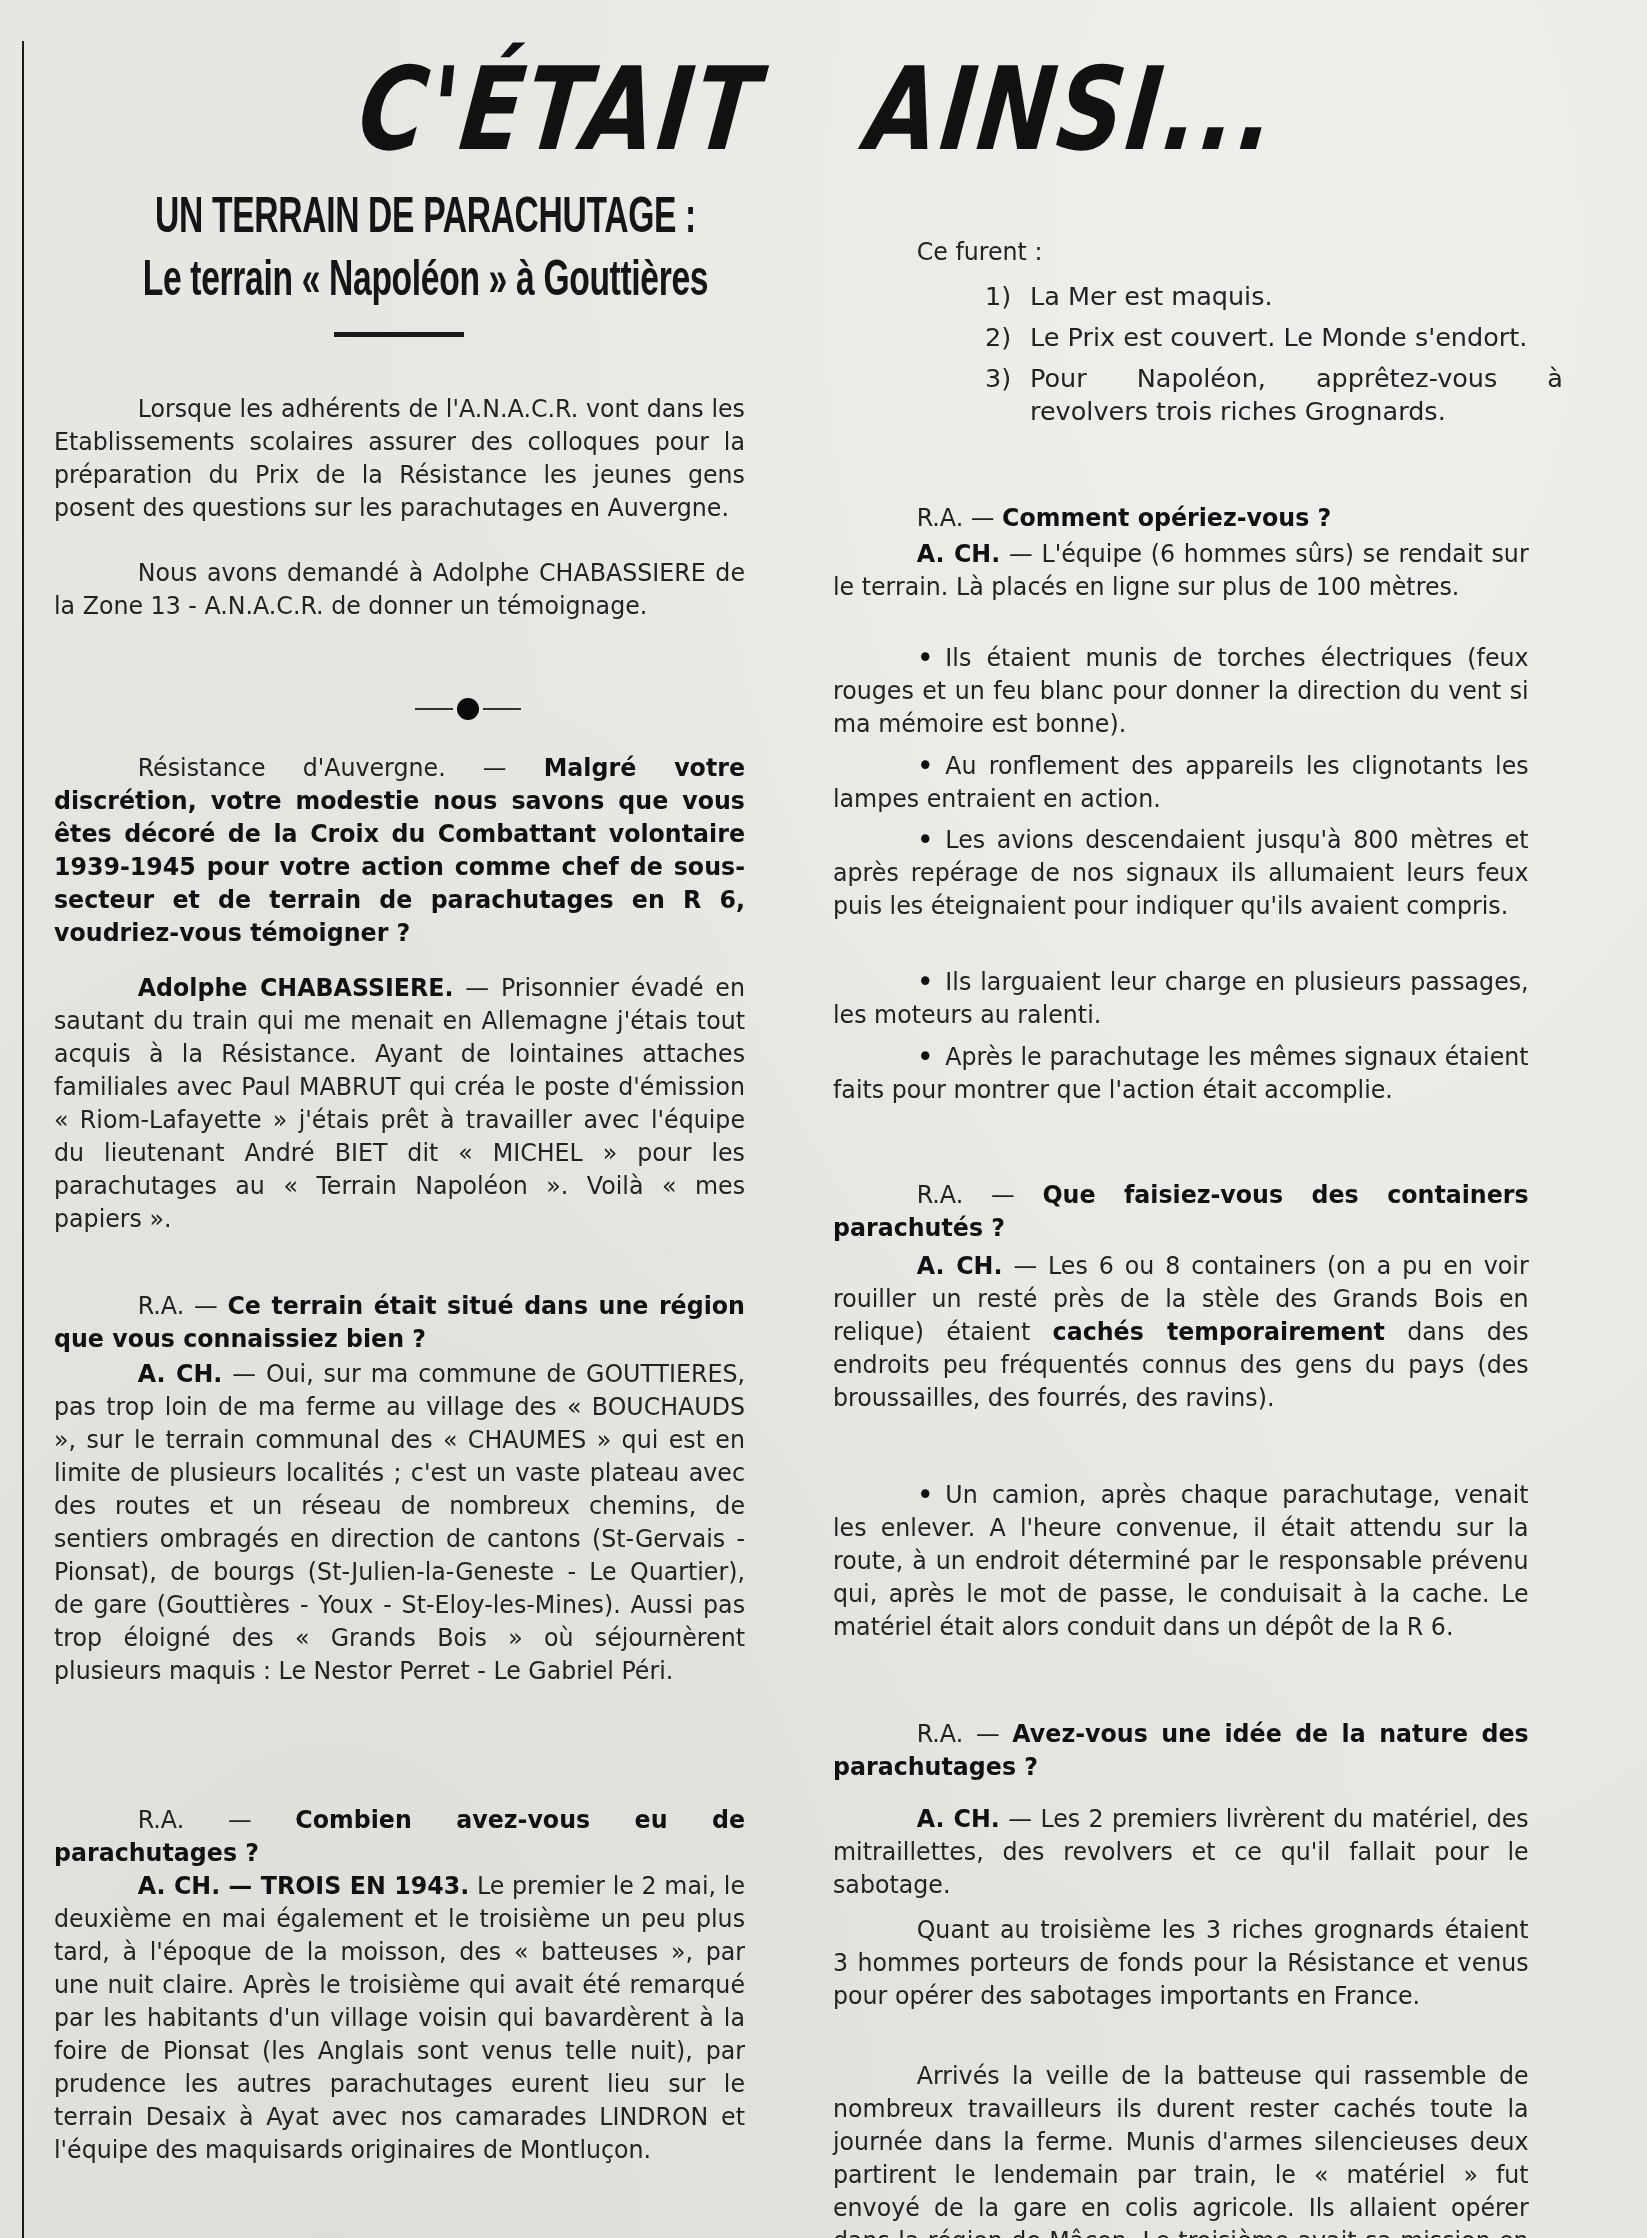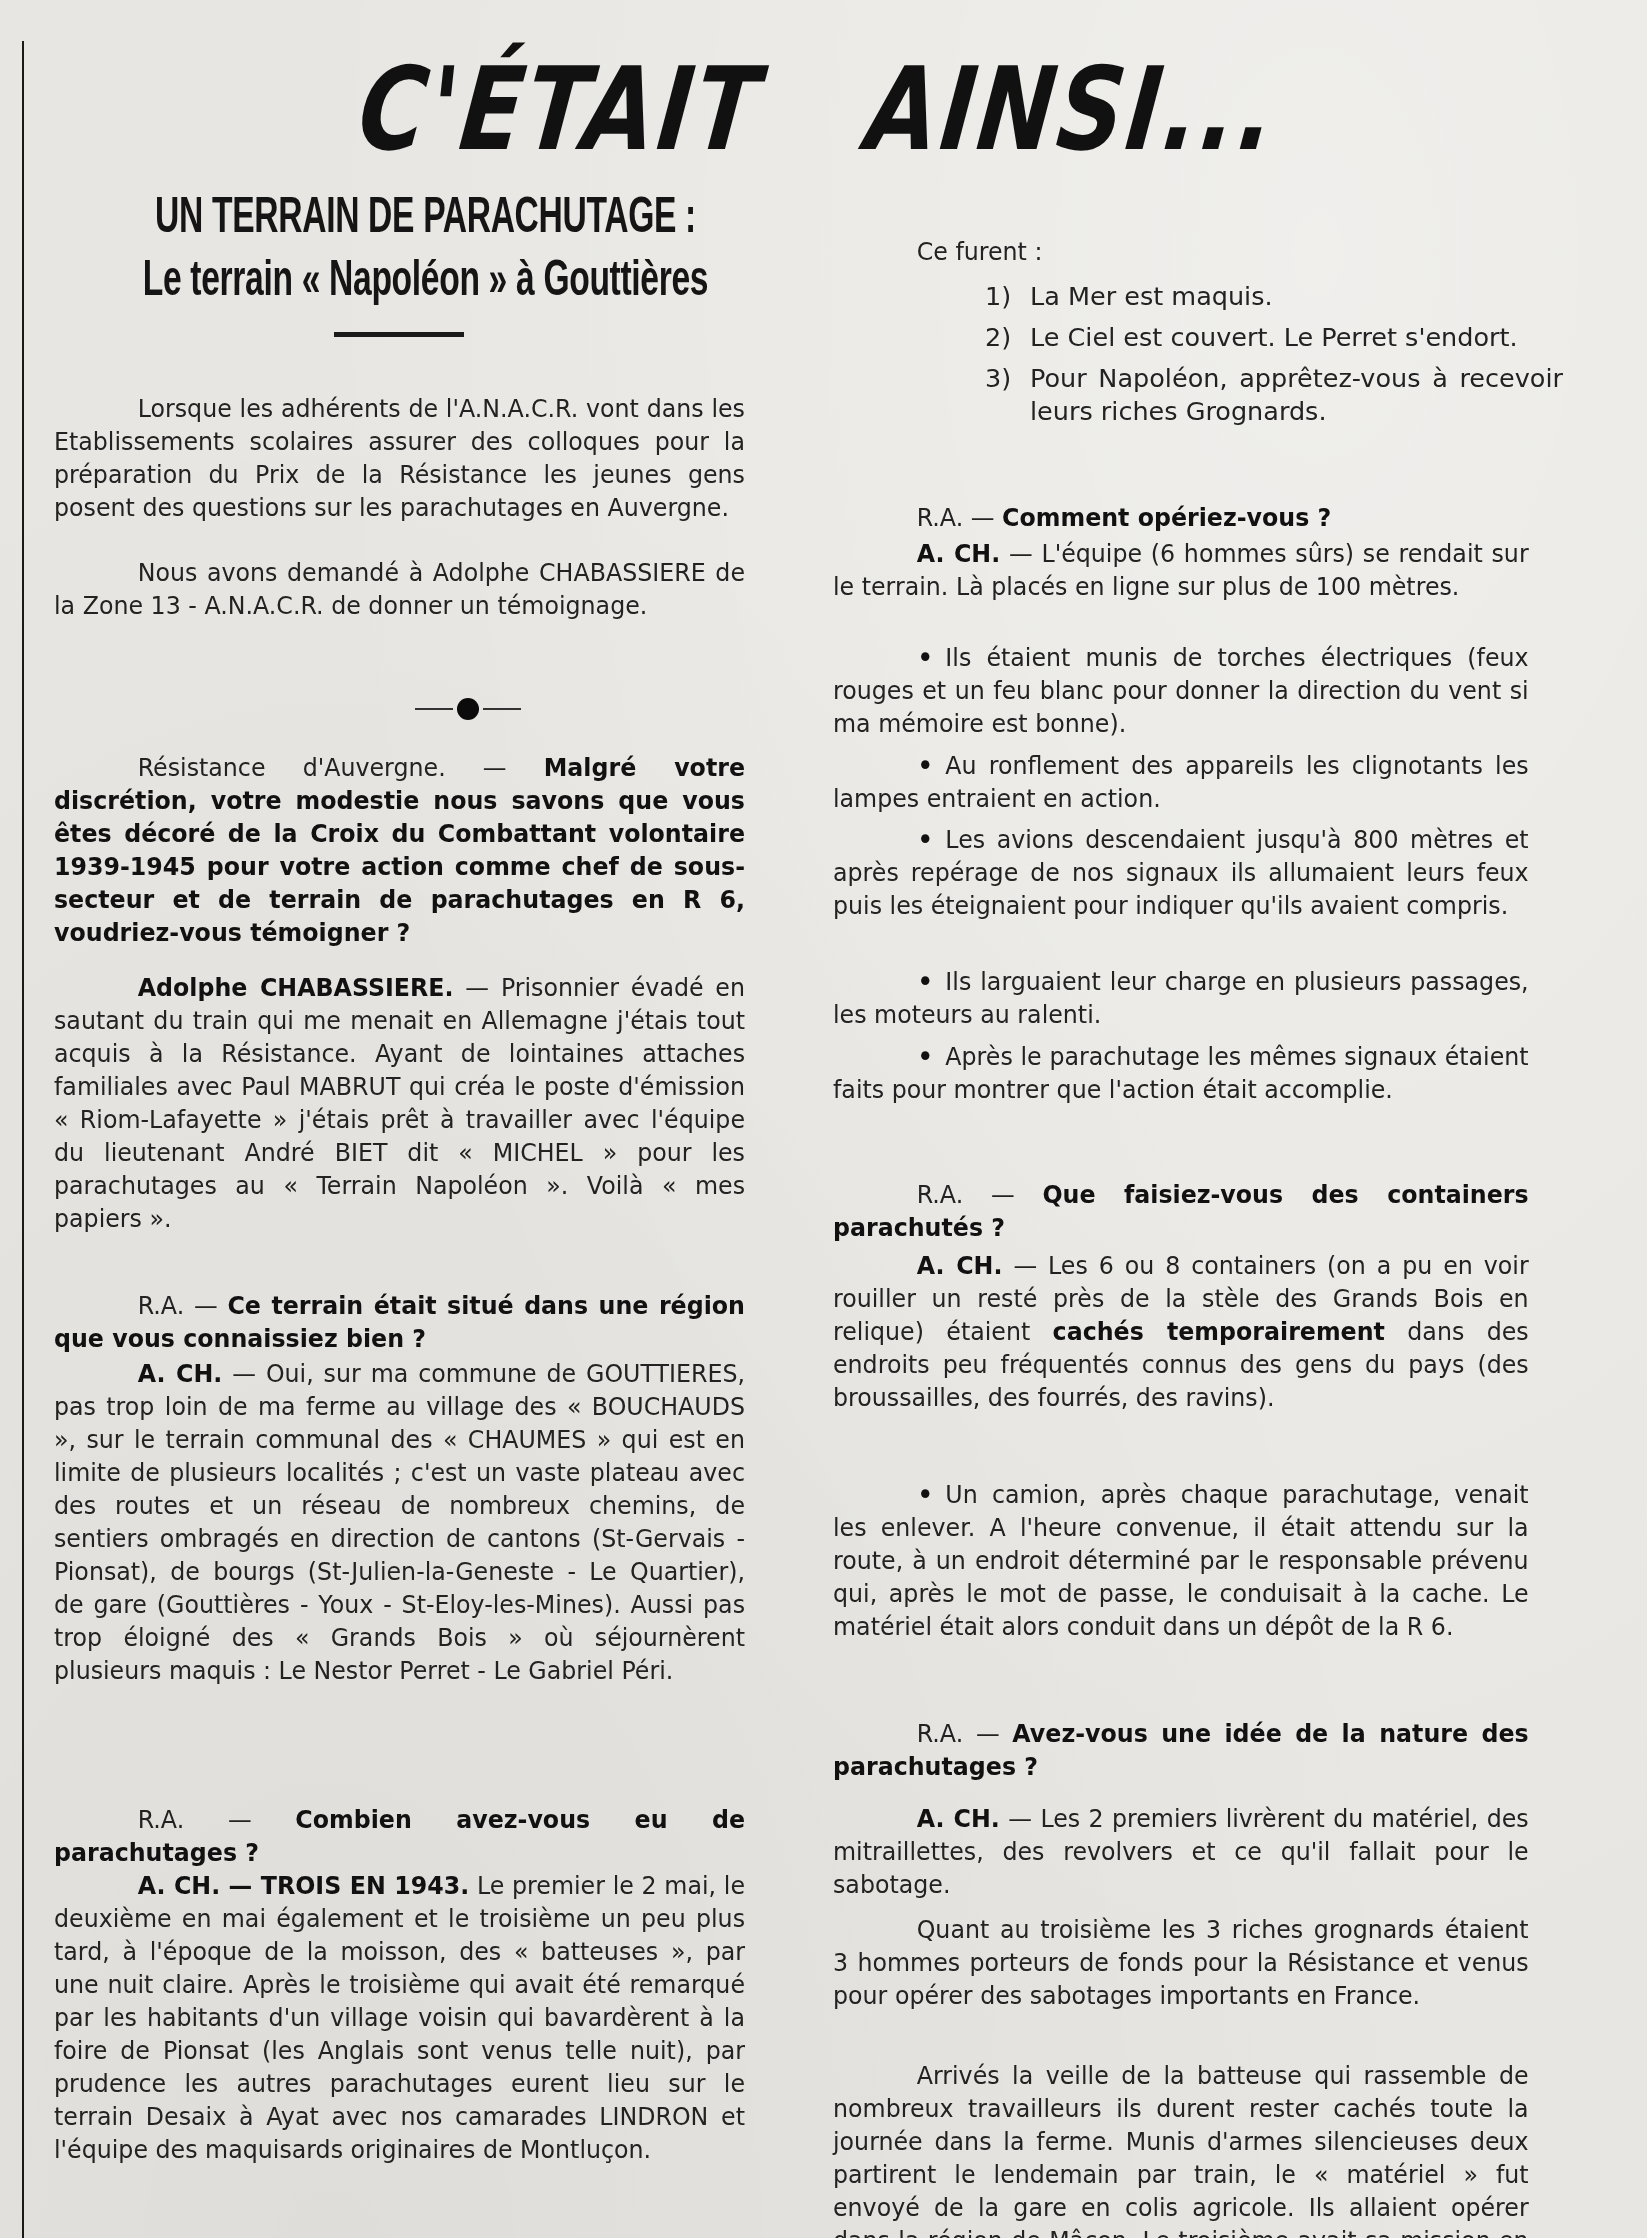--- a/index.html
+++ b/index.html
@@ -124,25 +124,25 @@
   <div class="col col-right">
     <div class="p indent" style="top:235px; text-indent:90px;">Ce furent :</div>
 
     <div class="list" style="top:280px;">
       <div class="item">
         <span class="num">1)</span>
         <span class="txt">La Mer est maquis.</span>
       </div>
       <div class="item">
         <span class="num">2)</span>
-        <span class="txt">Le Ciel est couvert. Le Perret s'endort.</span>
+        <span class="txt">Le Prix est couvert. Le Monde s'endort.</span>
       </div>
       <div class="item">
         <span class="num">3)</span>
-        <span class="txt">Pour Napoléon, apprêtez-vous à recevoir leurs riches Grognards.</span>
+        <span class="txt">Pour Napoléon, apprêtez-vous à revolvers trois riches Grognards.</span>
       </div>
     </div>
 
     <div class="p indent" style="top:501px;">
       <span>R.A. —</span>
       <span class="b">Comment opériez-vous ?</span>
     </div>
 
     <div class="p indent" style="top:537px;">
       <span class="b">A. CH.</span>

